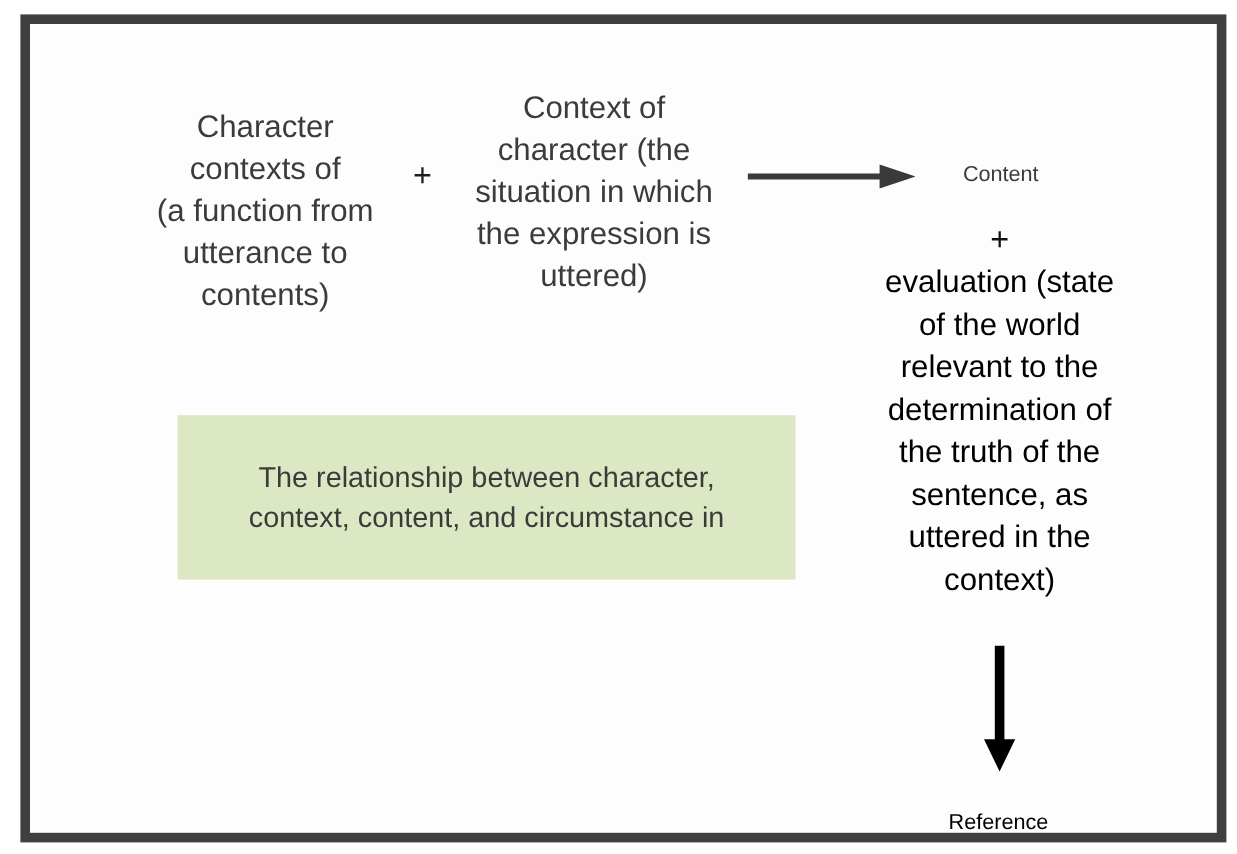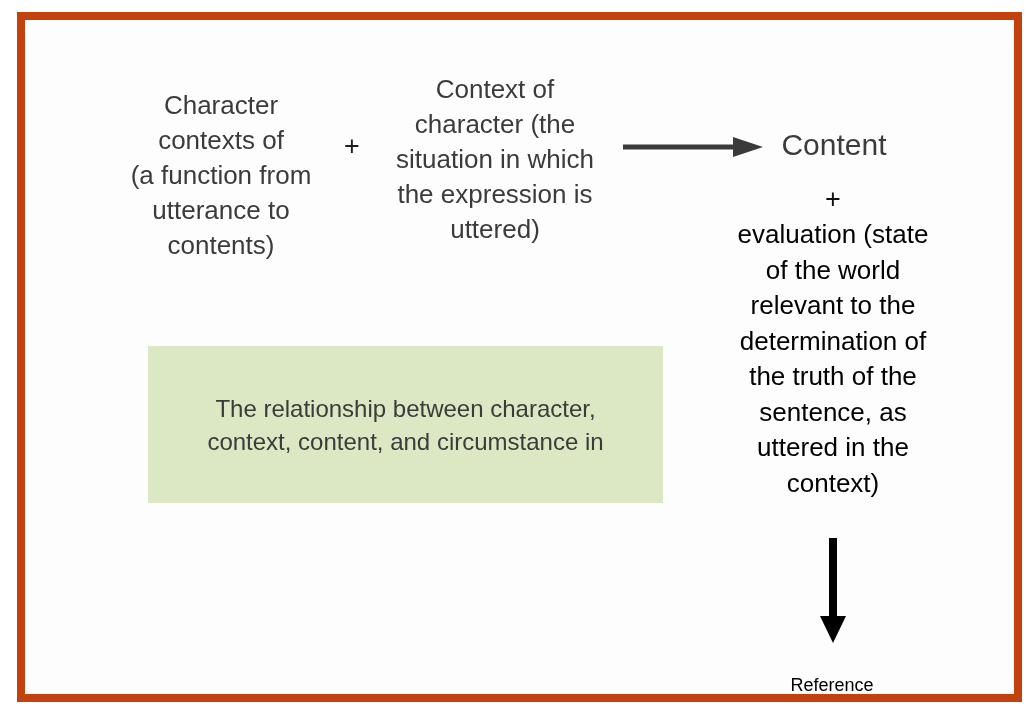--- a/index.html
+++ b/index.html
@@ -19,21 +19,21 @@
     overflow: hidden;
   }
   
   .frame {
     position: absolute;
     left: 17px;
     top: 12px;
     width: 1005px;
     height: 690px;
     box-sizing: border-box;
-    border: 8px solid #c2410c;
+    border: 8px solid #404040;
     background: #fdfdfd;
   }
 
   .col {
     position: absolute;
     text-align: center;
     font-size: 26px;
     line-height: 35px;
     color: #3b3b3b;
     white-space: nowrap;
@@ -64,21 +64,21 @@
   }
   .plus-1 { left: 310px; top: 113px; width: 34px; }
   .plus-2 { left: 791px; top: 166px; width: 34px; color: #111111; }
 
   
   .col-content {
     left: 724px;
     top: 108px;
     width: 170px;
     color: #3b3b3b;
-    font-size: 30px;
+    font-size: 18px;
     line-height: 34px;
   }
   .col-circumstance {
     left: 686px;
     top: 197px;
     width: 244px;
     color: #000000;
     font-size: 26px;
     line-height: 35.5px;
   }
@@ -107,21 +107,21 @@
     width: 52px;
     height: 110px;
   }
 
   
   .caption-box {
     position: absolute;
     left: 123px;
     top: 326px;
     width: 515px;
-    height: 157px;
+    height: 137px;
     background: #dbe8c3;
     display: flex;
     align-items: center;
     justify-content: center;
   }
   .caption-text {
     text-align: center;
     font-size: 24px;
     line-height: 33px;
     color: #3b3b3b;

